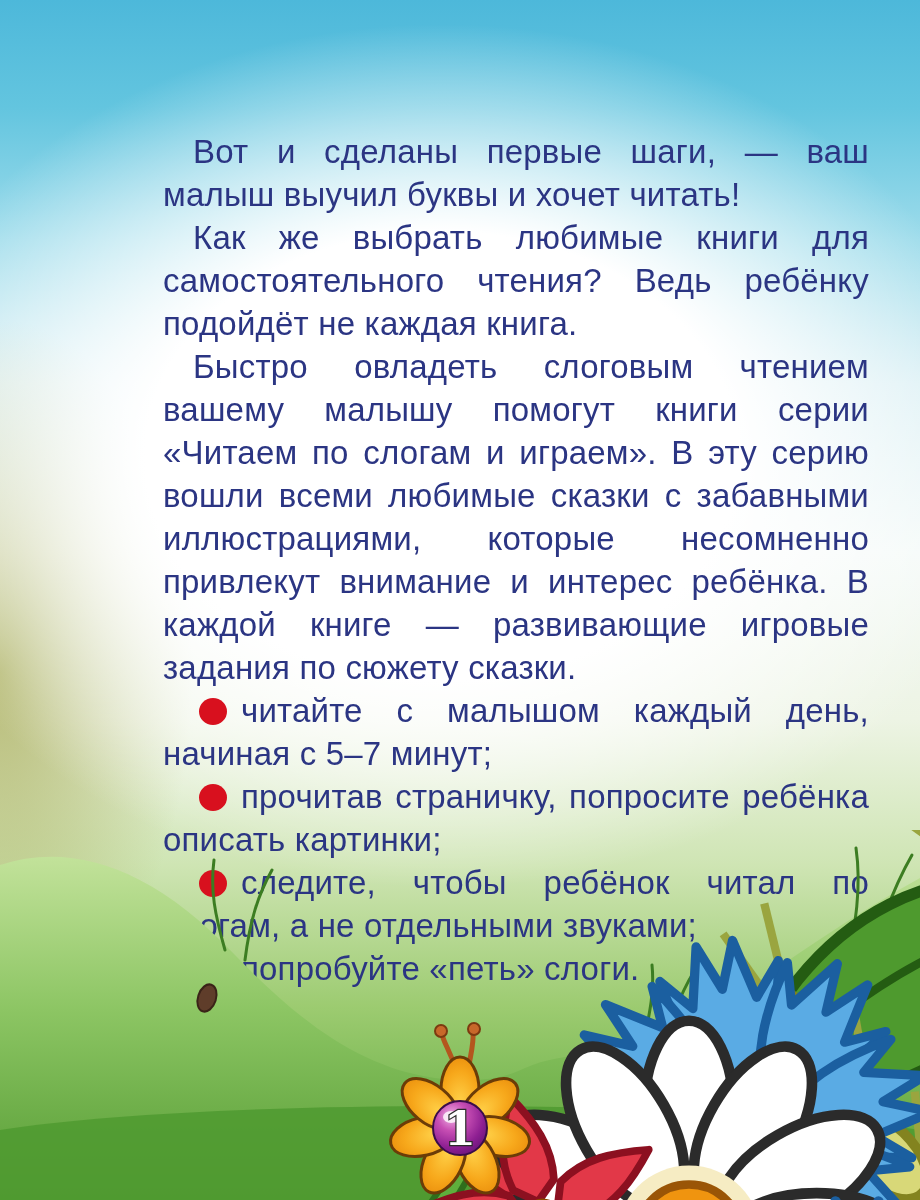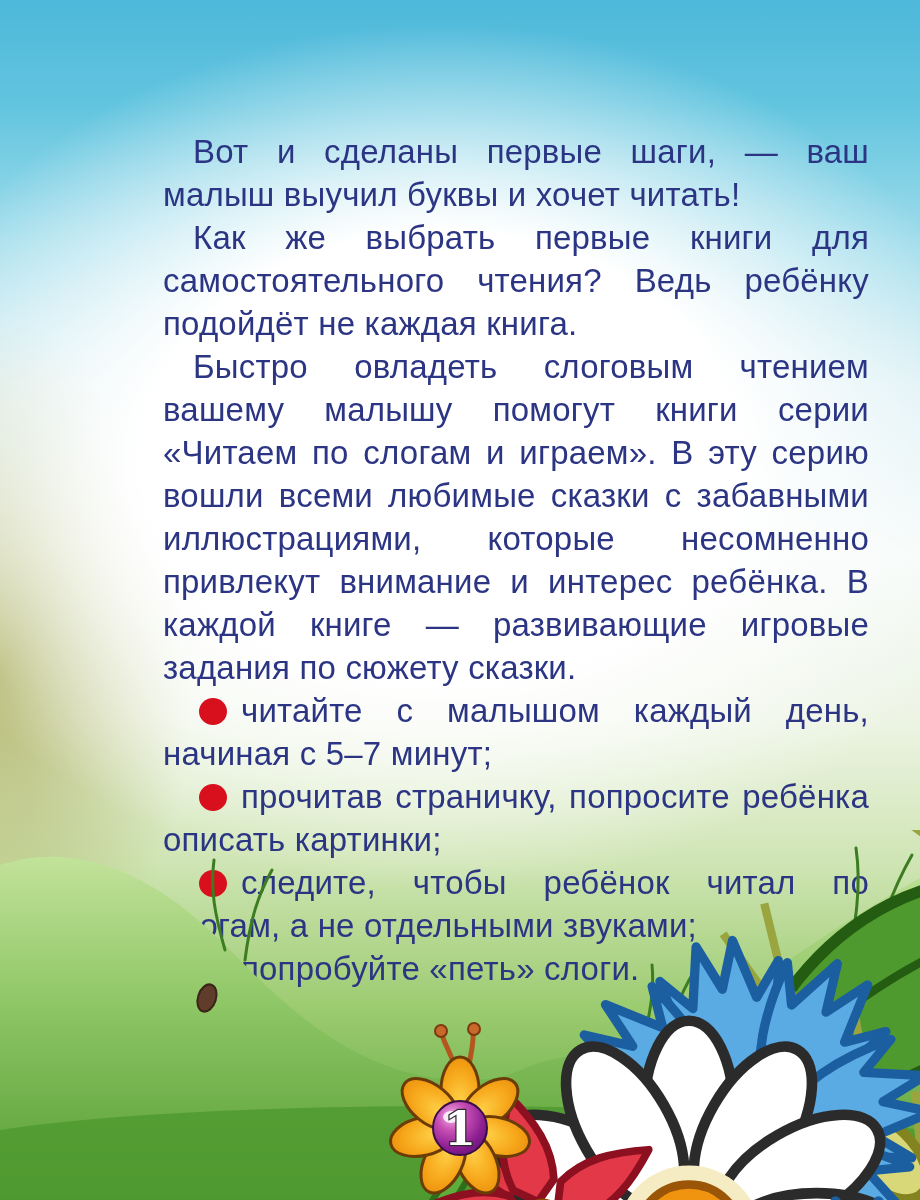--- a/index.html
+++ b/index.html
@@ -36,21 +36,21 @@
     text-anchor:middle;
   }
 </style>
 </head>
 <body>
 
 <div class="page">
 
   <div class="text-block">
     <p class="para">Вот и сделаны первые шаги, — ваш малыш выучил буквы и хочет читать!</p>
-    <p class="para">Как же выбрать первые книги для самостоя­тельного чтения? Ведь ребёнку подойдёт не каждая книга.</p>
+    <p class="para">Как же выбрать любимые книги для самостоя­тельного чтения? Ведь ребёнку подойдёт не каждая книга.</p>
     <p class="para">Быстро овладеть слоговым чтением вашему малышу помогут книги серии «Читаем по слогам и играем». В эту серию вошли всеми любимые сказки с забавными иллюстрациями, которые несомненно привлекут внимание и интерес ребёнка. В каждой книге — развивающие игровые задания по сюжету сказки.</p>
 
     <p class="bullet-para"><span class="bullet-dot"></span><span>читайте с малышом каждый день, начиная с 5–7 минут;</span></p>
     <p class="bullet-para"><span class="bullet-dot"></span><span>прочитав страничку, попросите ребёнка описать картинки;</span></p>
     <p class="bullet-para"><span class="bullet-dot"></span><span>следите, чтобы ребёнок читал по слогам, а не отдельными звуками;</span></p>
     <p class="bullet-para"><span class="bullet-dot"></span><span>попробуйте «петь» слоги.</span></p>
   </div>
 
   <svg class="meadow" viewBox="0 0 920 370" xmlns="http://www.w3.org/2000/svg">
     <defs>

